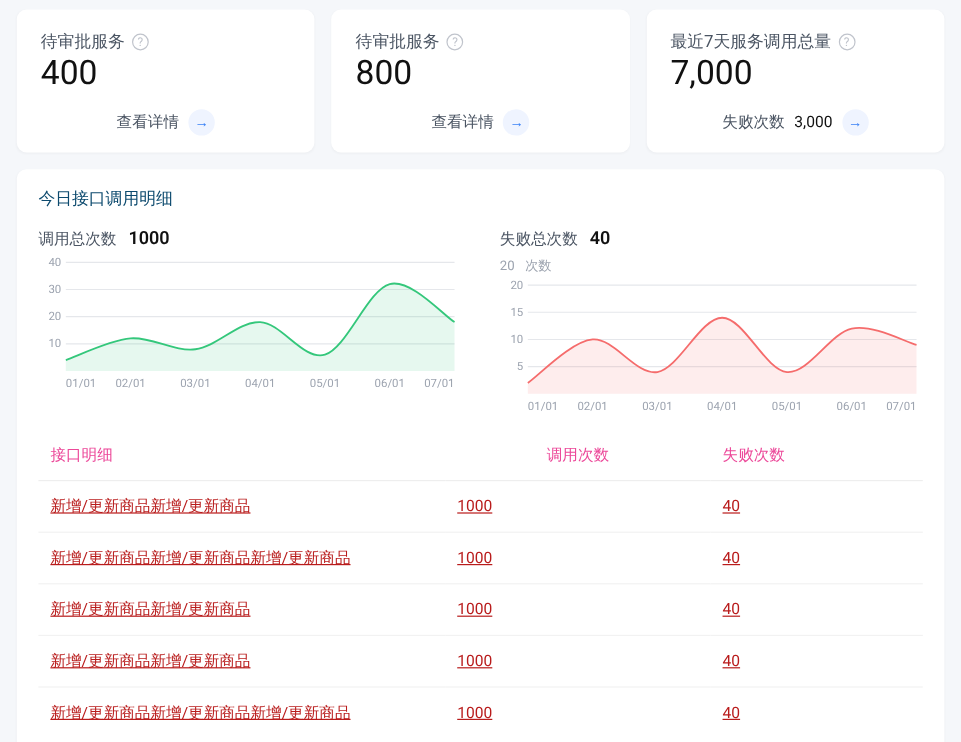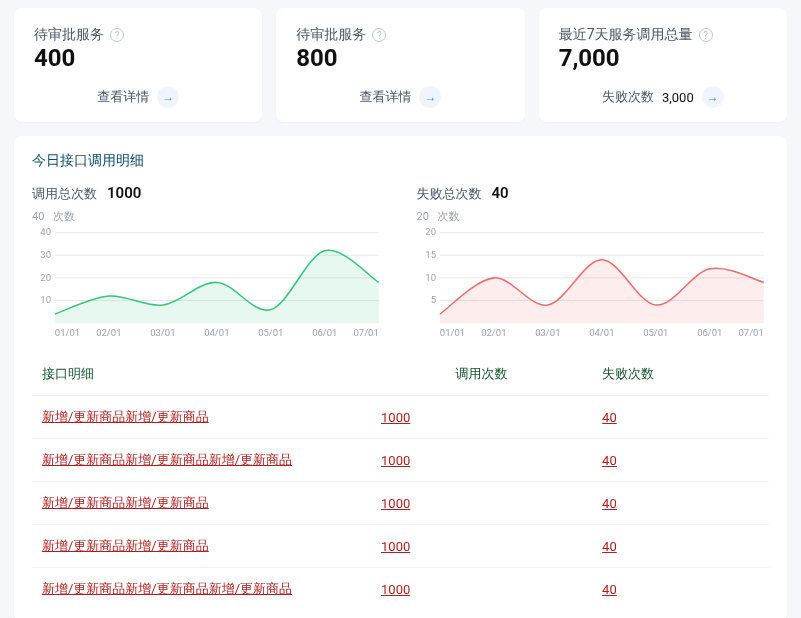--- a/index.html
+++ b/index.html
@@ -1,39 +1,39 @@
 <!DOCTYPE html>
 <html><head>
 <meta charset="utf-8">
 <style>
   * { box-sizing: border-box; margin: 0; padding: 0; }
   body { font-family: -apple-system, BlinkMacSystemFont, "Segoe UI", Roboto, "Helvetica Neue", Arial, sans-serif; background: #f5f7fa; padding: 0; width: 801px; }
   .cards { display: flex; gap: 14px; padding: 0 14px 0 14px; margin-top: 8px; margin-bottom: 14px; }
   .card { flex: 1; background: #fff; border-radius: 8px; padding: 18px 20px 14px 20px; box-shadow: 0 1px 2px rgba(0,0,0,0.03); }
   .card-title-row { display: flex; align-items: center; gap: 6px; margin-bottom: 0; }
   .card-title { font-size: 14px; color: #4b5563; font-weight: 400; }
-  .card-value { font-size: 24px; font-weight: 700; color: #111; margin-bottom: 14px; }
+  .card-value { font-size: 28px; font-weight: 400; color: #111; margin-bottom: 14px; }
   .card-footer { display: flex; justify-content: center; align-items: center; gap: 8px; font-size: 13px; color: #4b5563; }
   .card-footer .fail-count { color: #111; }
   .qicon { width: 14px; height: 14px; border: 1px solid #c0c4cc; border-radius: 50%; display: inline-flex; align-items: center; justify-content: center; font-size: 10px; color: #c0c4cc; }
   .arrow-circle { width: 22px; height: 22px; border-radius: 50%; background: #eff4ff; display: inline-flex; align-items: center; justify-content: center; color: #3b82f6; font-size: 12px; cursor: pointer; }
 
   .panel { background: #fff; border-radius: 8px; margin: 0 14px; padding: 16px 18px 12px 18px; box-shadow: 0 1px 2px rgba(0,0,0,0.03); }
   .panel-title { color: #0c4a6e; font-size: 14px; font-weight: 500; margin-bottom: 14px; }
   .charts { display: flex; gap: 32px; margin-bottom: 10px; }
   .chart-block { flex: 1; }
   .chart-header { display: flex; align-items: baseline; gap: 10px; margin-bottom: 6px; }
   .chart-header .lbl { font-size: 13px; color: #4b5563; }
   .chart-header .val { font-size: 15px; font-weight: 600; color: #111; }
   .chart-sub { font-size: 11px; color: #9ca3af; margin-bottom: 4px; }
   .chart-sub .ymax { margin-right: 6px; }
   .chart-svg { width: 100%; height: 115px; display: block; }
 
   table.detail { width: 100%; border-collapse: collapse; font-size: 13px; }
-  table.detail th { text-align: left; font-weight: 500; color: #14532d; padding: 12px 10px; border-bottom: 1px solid #eee; }
+  table.detail th { text-align: left; font-weight: 500; color: #ec4899; padding: 12px 10px; border-bottom: 1px solid #eee; }
   table.detail td { padding: 12px 10px; color: #b91c1c; border-bottom: 1px solid #f2f2f2; text-decoration: underline; }
   table.detail tr:last-child td { border-bottom: none; }
 
   .axis-label { font-size: 10px; fill: #9ca3af; }
   .grid-line { stroke: #e5e7eb; stroke-width: 1; }
   .ytick { font-size: 10px; fill: #9ca3af; text-anchor: end; }
 </style>
 </head>
 <body>
 
@@ -75,24 +75,20 @@
 </div>
 
 <div class="panel">
   <div class="panel-title">今日接口调用明细</div>
 
   <div class="charts">
     <div class="chart-block">
       <div class="chart-header">
         <span class="lbl">调用总次数</span>
         <span class="val">1000</span>
-      </div>
-      <div class="chart-sub">
-        <span class="ymax">40</span>
-        <span>次数</span>
       </div>
       <svg class="chart-svg" id="chart-svg-0" viewBox="0 0 370 115">
           <line x1="24" x2="364" y1="73.25" y2="73.25" class="grid-line"></line>
           <text x="20" y="76.25" class="ytick">10</text>
           <line x1="24" x2="364" y1="49.5" y2="49.5" class="grid-line"></line>
           <text x="20" y="52.5" class="ytick">20</text>
           <line x1="24" x2="364" y1="25.75" y2="25.75" class="grid-line"></line>
           <text x="20" y="28.75" class="ytick">30</text>
           <line x1="24" x2="364" y1="2" y2="2" class="grid-line"></line>
           <text x="20" y="5" class="ytick">40</text>

